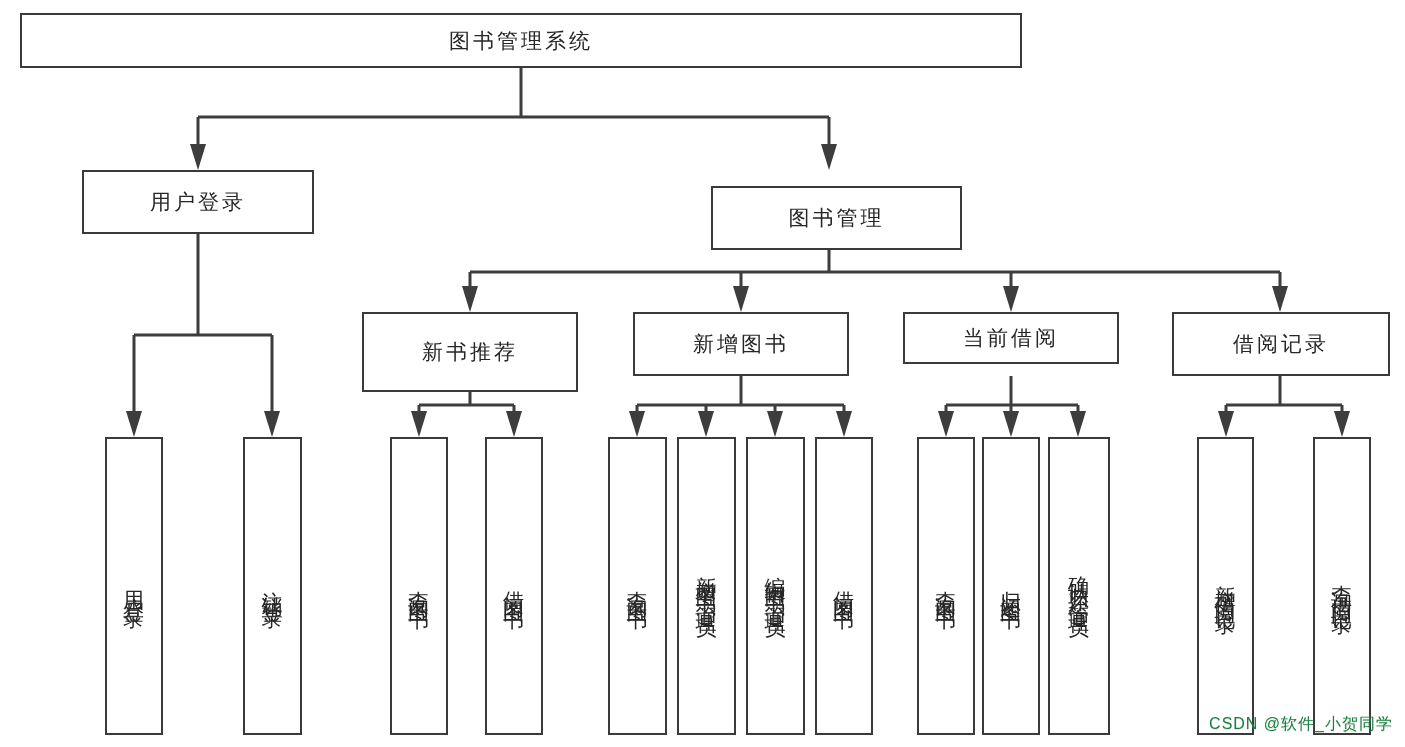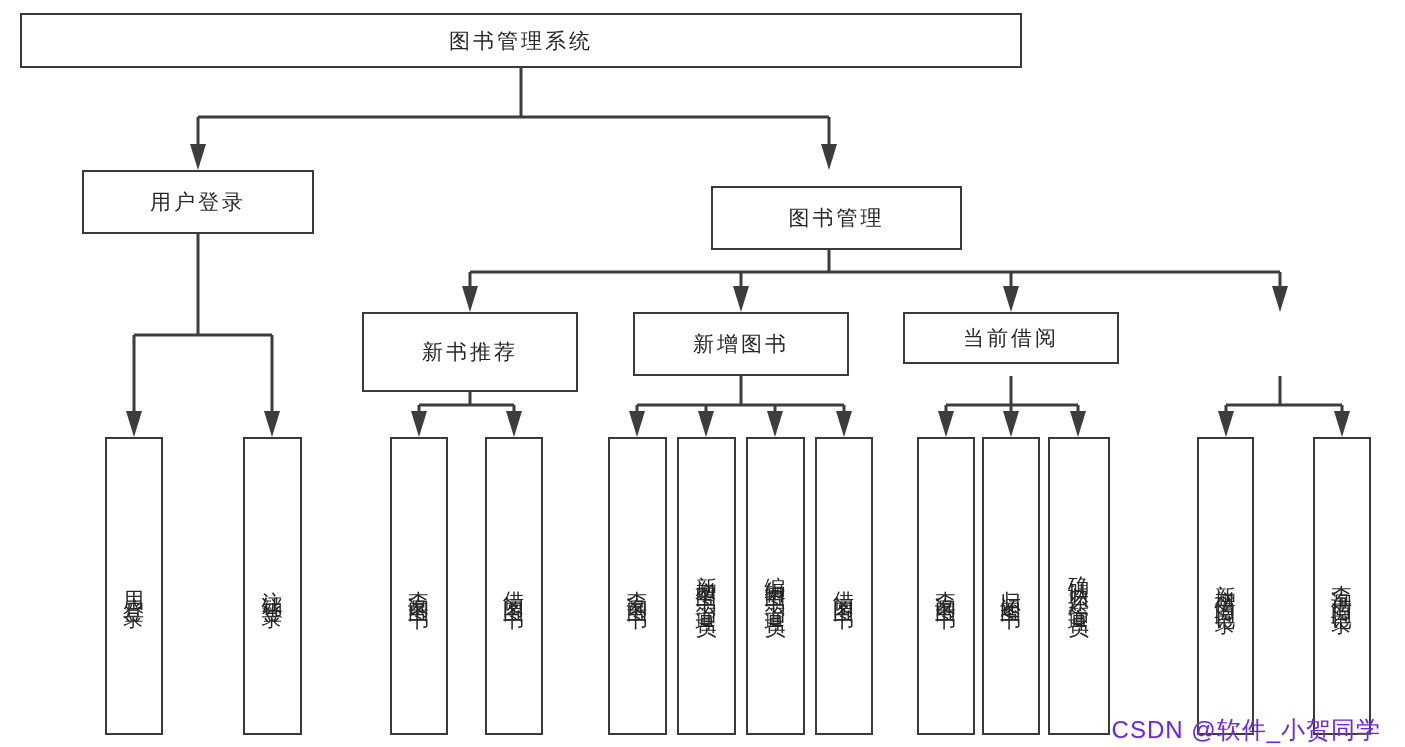--- a/index.html
+++ b/index.html
@@ -48,24 +48,24 @@
   .leaf {
     writing-mode: vertical-rl;
     text-orientation: mixed;
     letter-spacing: 6px;
     font-size: 21px;
     padding: 6px 0;
   }
   .watermark {
     position: absolute;
     top: 714px;
-    right: 24px;
-    font-size: 24px;
+    right: 12px;
+    font-size: 16px;
     letter-spacing: 1px;
-    color: #6d28d9;
+    color: #15803d;
     text-shadow: 0 1px 1px rgba(180,180,180,0.35);
     white-space: nowrap;
   }
 </style>
 </head>
 <body>
 
 <div class="canvas">
 
   <svg class="wires" width="1405" height="747" viewBox="0 0 1405 747" xmlns="http://www.w3.org/2000/svg">
@@ -105,20 +105,21 @@
   </svg>
 
   <div class="node" style="left:20px; top:13px; width:1002px; height:55px;">图书管理系统</div>
 
   <div class="node" style="left:82px; top:170px; width:232px; height:64px;">用户登录</div>
   <div class="node" style="left:711px; top:186px; width:251px; height:64px;">图书管理</div>
 
   <div class="node" style="left:362px; top:312px; width:216px; height:80px;">新书推荐</div>
   <div class="node" style="left:633px; top:312px; width:216px; height:64px;">新增图书</div>
   <div class="node" style="left:903px; top:312px; width:216px; height:52px;">当前借阅</div>
+  <div class="node" style="left:1172px; top:312px; width:218px; height:64px;">借阅记录</div>
 
   <div class="node leaf" style="left:105px; top:437px; width:58px; height:298px;">用户登录</div>
   <div class="node leaf" style="left:243px; top:437px; width:59px; height:298px;">注销登录</div>
 
   <div class="node leaf" style="left:390px; top:437px; width:58px; height:298px;">查询图书</div>
   <div class="node leaf" style="left:485px; top:437px; width:58px; height:298px;">借阅图书</div>
 
   <div class="node leaf" style="left:608px; top:437px; width:59px; height:298px;">查询图书</div>
   <div class="node leaf" style="left:677px; top:437px; width:59px; height:298px;">新增图书（管理员）</div>
   <div class="node leaf" style="left:746px; top:437px; width:59px; height:298px;">编辑图书（管理员）</div>

